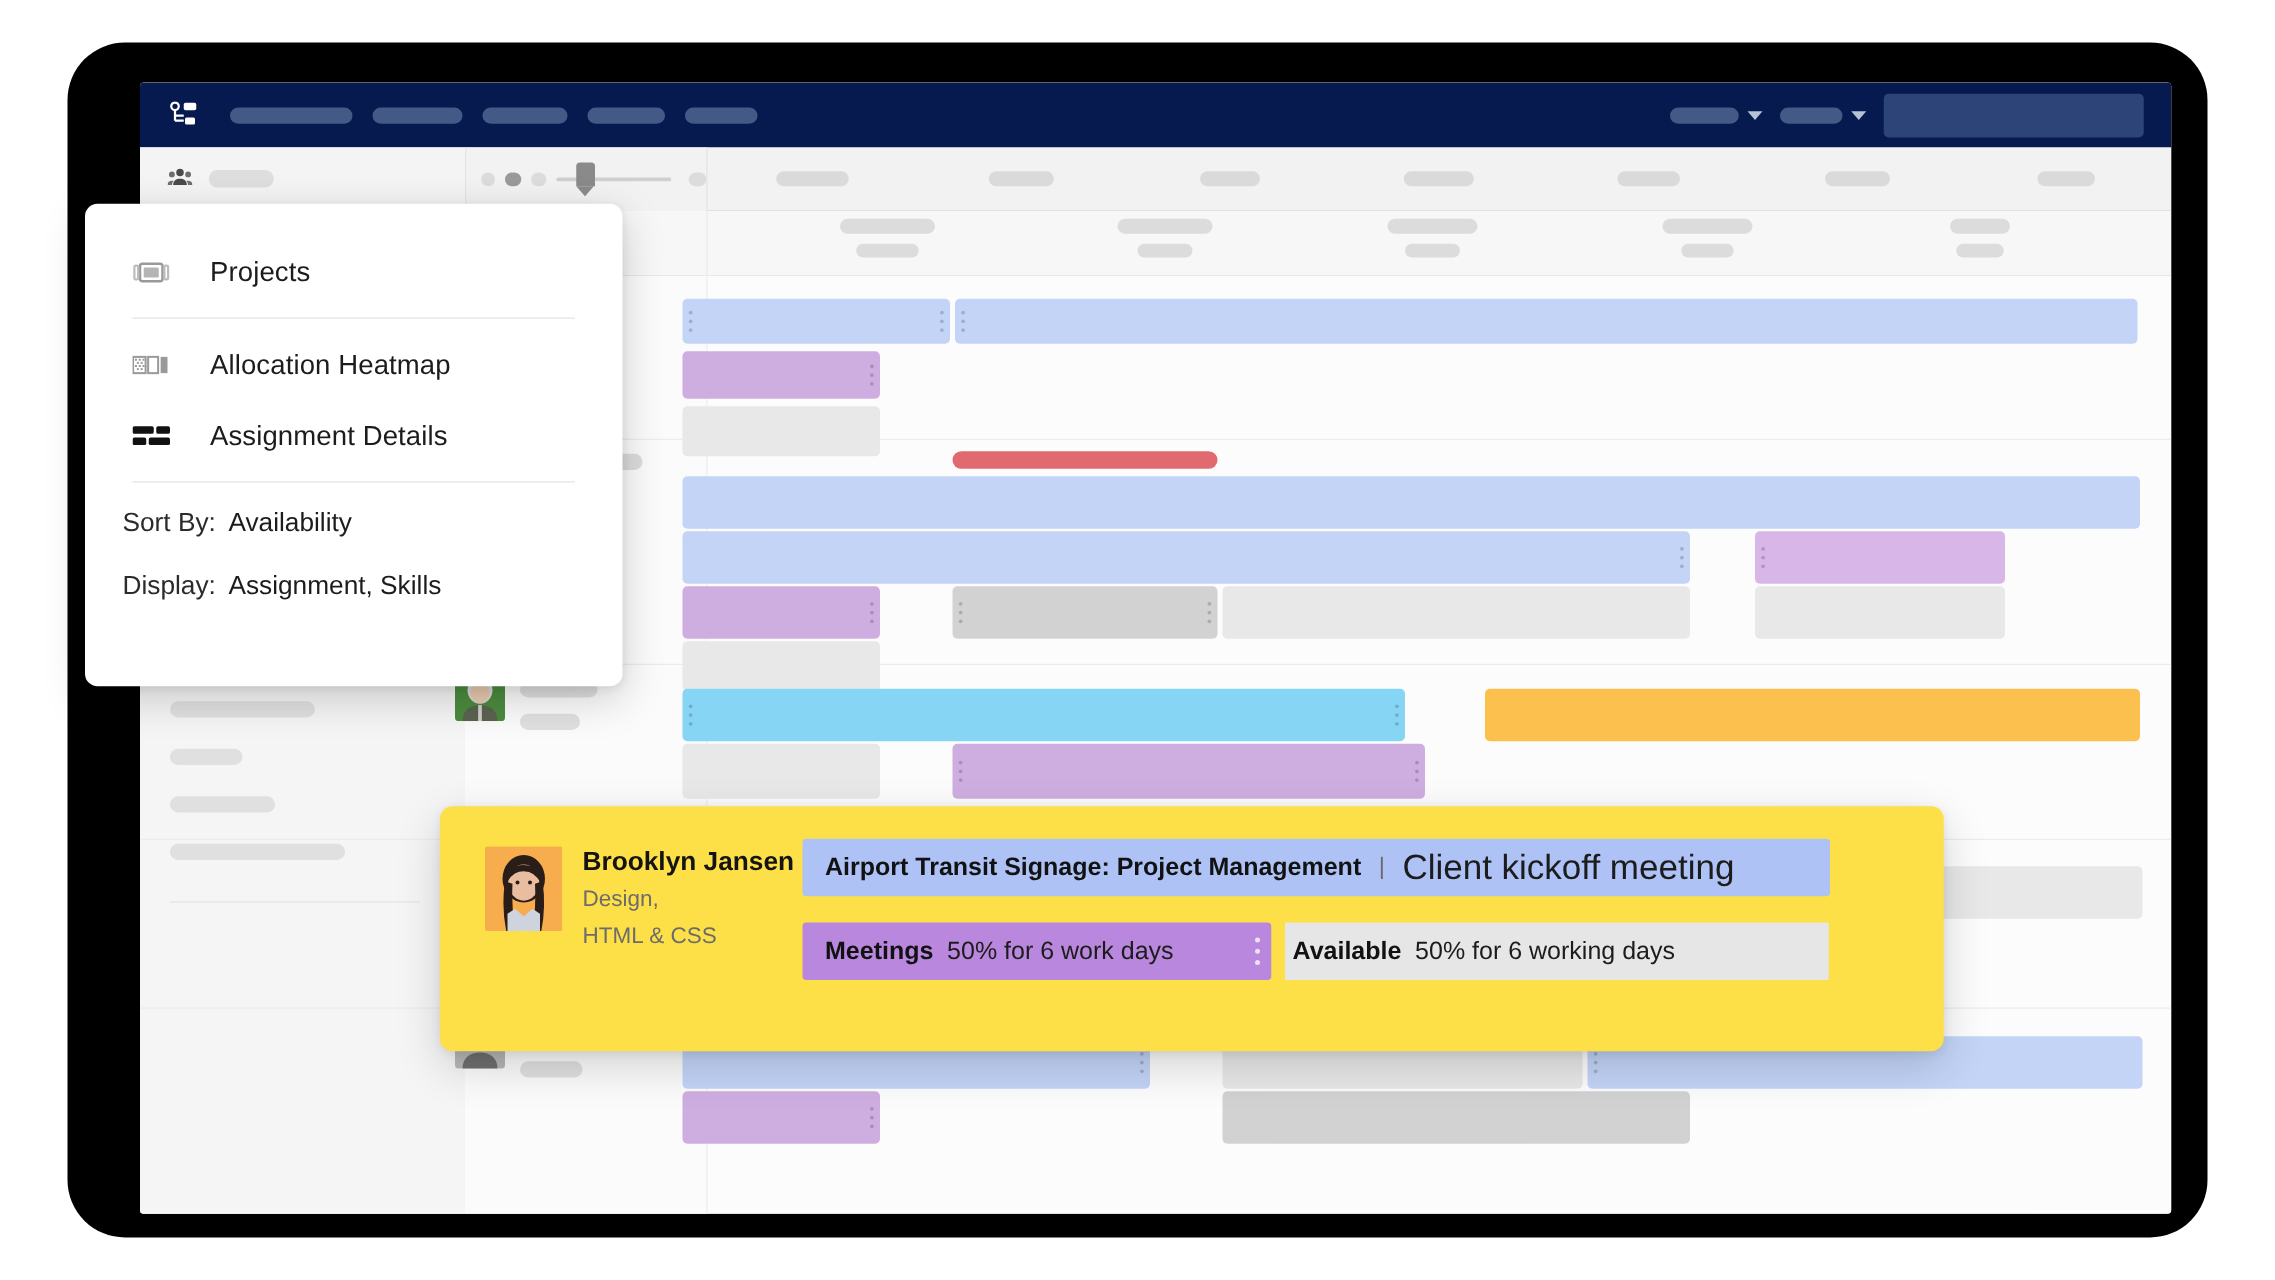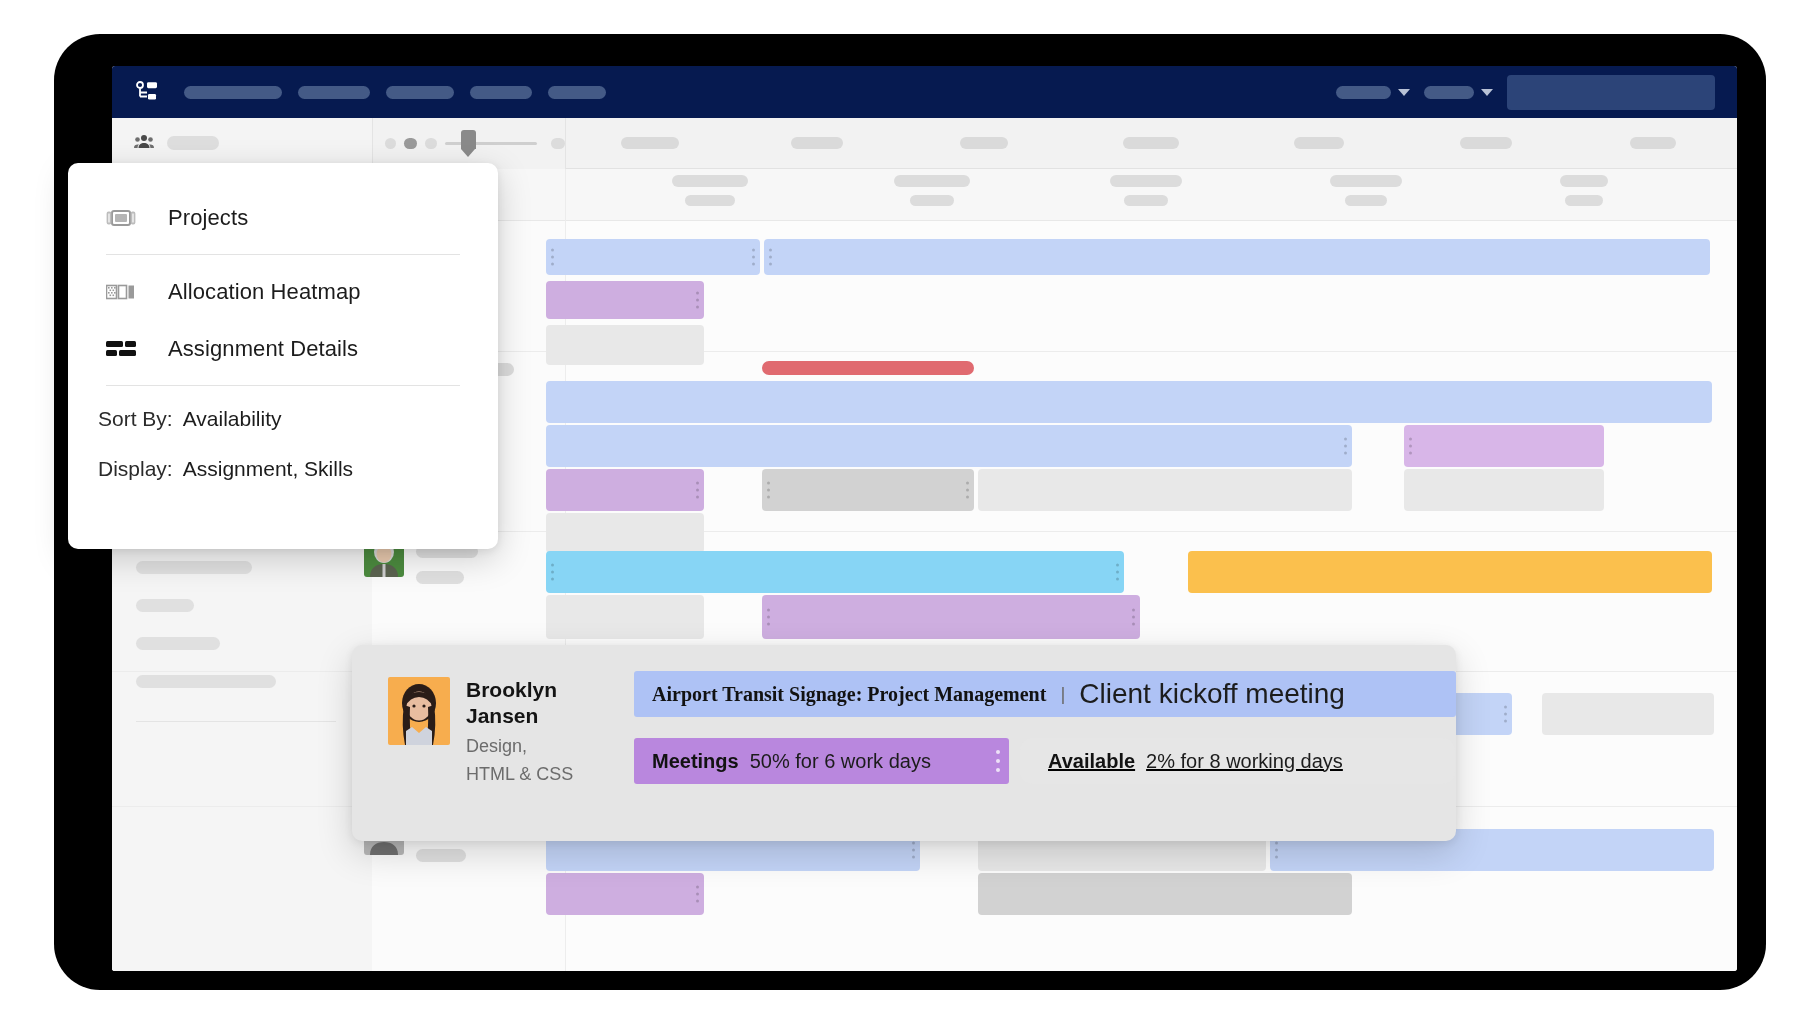--- a/index.html
+++ b/index.html
@@ -184,53 +184,53 @@
     padding-left: 30px; height: 50px;
     font-size: 21px; color: #1c1c1c;
   }
   .menu-kv .kv-key { color: #2b2b2b; }
   .menu-kv .kv-val { color: #1c1c1c; }
 
   
   .tip-card {
     position: absolute;
     left: 352px; top: 645px;
-    width: 1104px; height: 196px;
-    background: #e5e5e5;
+    width: 1203px; height: 196px;
+    background: #fde047;
     border-radius: 10px;
     box-shadow: 0 12px 36px rgba(0,0,0,0.16), 0 2px 8px rgba(0,0,0,0.08);
     display: flex;
   }
   .tip-person {
     width: 290px; padding: 32px 0 0 36px;
     display: flex; gap: 16px;
   }
   .tip-avatar {
     width: 62px; height: 68px; border-radius: 2px; overflow: hidden; flex: none;
   }
   .tip-name { font-size: 21px; font-weight: bold; color: #141414; line-height: 1.25; }
   .tip-meta { font-size: 18px; color: #6c6c6c; line-height: 1.35; margin-top: 4px; }
   .tip-bars { flex: 1; padding: 26px 0 0 0; }
   .tip-bar-top {
     margin-left: 0; width: 822px; height: 46px;
     background: #aec2f5; border-radius: 3px;
     display: flex; align-items: center; padding-left: 18px; gap: 14px;
   }
-  .tip-bar-top .strong { font-size: 20px; font-weight: bold; color: #121212; font-family: Liberation Serif, serif; }
+  .tip-bar-top .strong { font-size: 20px; font-weight: bold; color: #121212; }
   .tip-bar-top .divider { color: #6b6b6b; font-size: 19px; }
   .tip-bar-top .light { font-size: 28px; color: #1c1c1c; }
   .tip-row2 { display: flex; gap: 11px; margin-top: 21px; }
   .tip-bar-m {
     position: relative;
     width: 375px; height: 46px; background: #b987de; border-radius: 3px;
     display: flex; align-items: center; padding-left: 18px; gap: 11px;
   }
   .tip-bar-a {
-    width: 435px; height: 46px; background: #e6e6e6; border-radius: 13px;
-    display: flex; align-items: center; padding-left: 28px; gap: 11px; text-decoration: underline;
+    width: 435px; height: 46px; background: #e6e6e6; border-radius: 1px;
+    display: flex; align-items: center; padding-left: 6px; gap: 11px;
   }
   .tip-bar-m .strong, .tip-bar-a .strong { font-size: 20px; font-weight: bold; color: #121212; }
   .tip-bar-m .light, .tip-bar-a .light { font-size: 20px; color: #1c1c1c; }
   .tip-grip {
     position: absolute; right: 9px; top: 50%; transform: translateY(-50%);
     display: flex; flex-direction: column; gap: 5px;
   }
   .tip-grip i { width: 4px; height: 4px; border-radius: 50%; background: rgba(255,255,255,0.75); }
 
   .svg-ico { display: block; }
@@ -633,19 +633,19 @@
           <span class="strong">Meetings</span>
           <span class="light">50% for 6 work days</span>
           <span class="tip-grip">
               <i></i>
               <i></i>
               <i></i>
             </span>
         </div>
         <div class="tip-bar-a">
           <span class="strong">Available</span>
-          <span class="light">2% for 8 working days</span>
+          <span class="light">50% for 6 working days</span>
         </div>
       </div>
     </div>
   </div>
 
 </div>
 
 </body></html>

